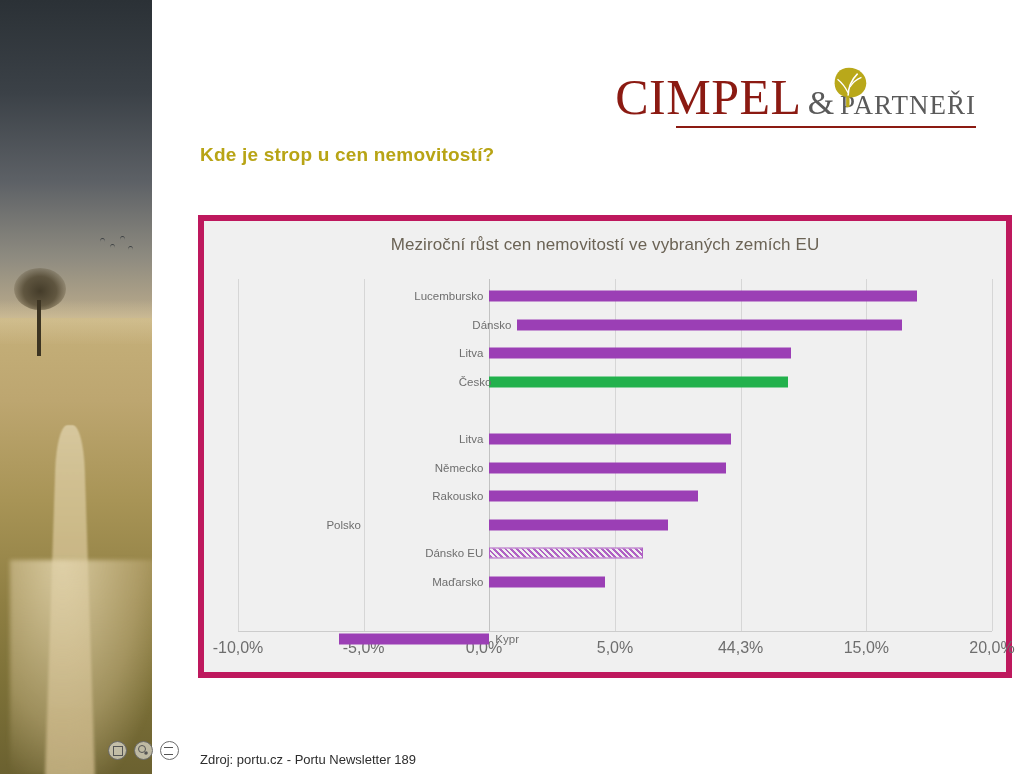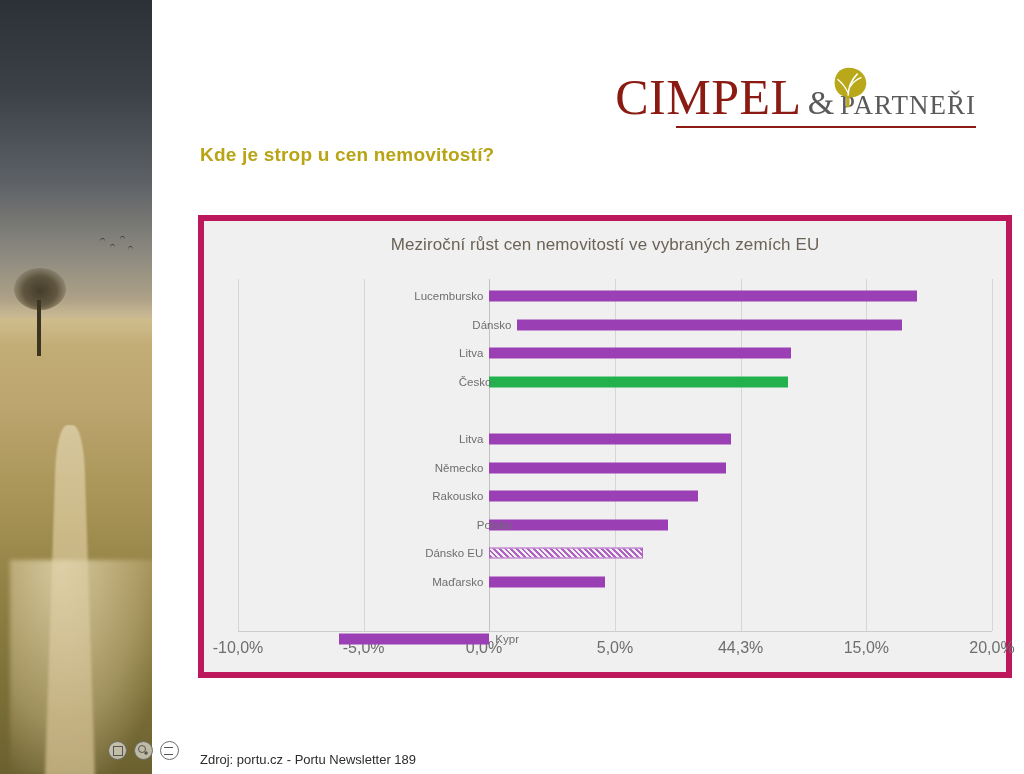--- a/index.html
+++ b/index.html
@@ -351,21 +351,21 @@
       <div class="bar-row" style="top: 185.6px; left: 0px; width: 814px;">
         <div class="bar purple" style="left: 285.333px; width: 236.253px;"></div>
         <div class="bar-label" style="left: 0px; width: 279.333px; text-align: right;">Německo</div>
       </div>
       <div class="bar-row" style="top: 214.2px; left: 0px; width: 814px;">
         <div class="bar purple" style="left: 285.333px; width: 208.607px;"></div>
         <div class="bar-label" style="left: 0px; width: 279.333px; text-align: right;">Rakousko</div>
       </div>
       <div class="bar-row" style="top: 242.8px; left: 0px; width: 814px;">
         <div class="bar purple" style="left: 285.333px; width: 178.447px;"></div>
-        <div class="bar-label" style="left: 0px; width: 279.333px; text-align: right; padding-left: 28px;">Polsko</div>
+        <div class="bar-label" style="left: 0px; width: 279.333px; text-align: center;">Polsko</div>
       </div>
       <div class="bar-row" style="top: 271.4px; left: 0px; width: 814px;">
         <div class="bar hatch" style="left: 285.333px; width: 153.313px;"></div>
         <div class="bar-label" style="left: 0px; width: 279.333px; text-align: right;">Dánsko EU</div>
       </div>
       <div class="bar-row" style="top: 300px; left: 0px; width: 814px;">
         <div class="bar purple" style="left: 285.333px; width: 115.613px;"></div>
         <div class="bar-label" style="left: 0px; width: 279.333px; text-align: right;">Maďarsko</div>
       </div>
       <div class="bar-row" style="top: 357.2px; left: 0px; width: 814px;">

